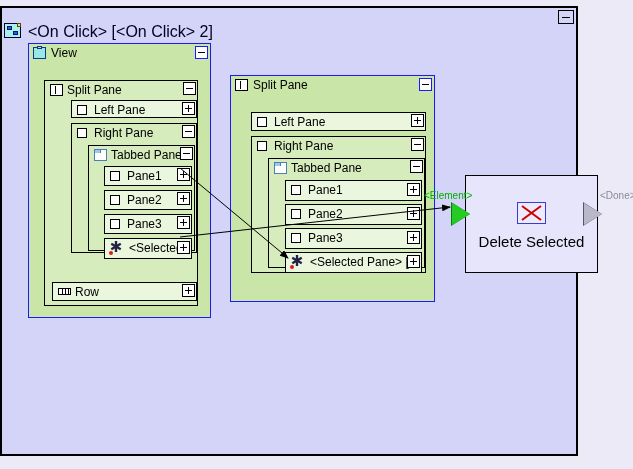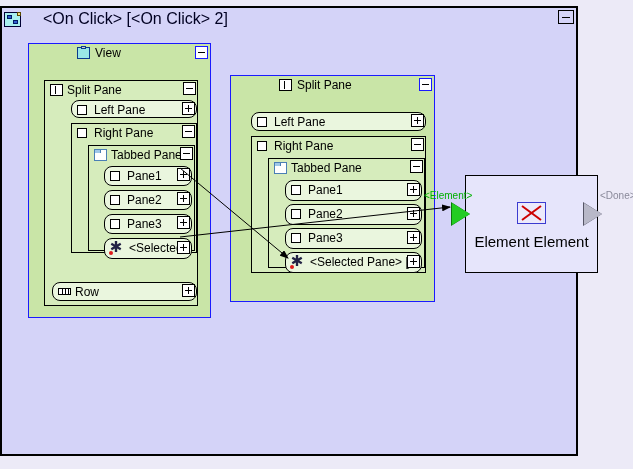--- a/index.html
+++ b/index.html
@@ -44,24 +44,23 @@
     top: 6px;
     width: 8px;
     height: 1px;
     background: #000;
   }
 
   
   .titlebar {
     position: absolute;
     left: 4px;
-    top: 10px;
+    top: 23px;
     display: flex;
-    align-items: center;
-    gap: 22px;
+    gap: 7px;
     z-index: 40;
   }
   .title-icon {
     position: relative;
     width: 17px;
     height: 15px;
     background: #a9f0ef;
     border: 1px solid #000033;
     box-sizing: border-box;
   }
@@ -91,21 +90,20 @@
     letter-spacing: 0px;
   }
 
   
   .pattern {
     position: absolute;
     background: #c9e5a7;
     border: 1px solid #1a1aff;
     box-sizing: border-box;
     z-index: 5;
-    padding-left: 44px;
   }
   .pattern-lhs { left: 28px; top: 43px; width: 183px; height: 275px; }
   .pattern-rhs { left: 230px; top: 75px; width: 205px; height: 227px; }
 
   .panel-header {
     position: relative;
     height: 17px;
     display: flex;
     align-items: center;
     padding-left: 4px;
@@ -117,21 +115,21 @@
     white-space: nowrap;
   }
 
   
   .node {
     position: absolute;
     background: #d6ecbc;
     border: 1px solid #000000;
     box-sizing: border-box;
   }
-  .node.leaf { background: #eaf6de; border-radius: 8px; }
+  .node.leaf { background: #eaf6de; }
   .node-label {
     position: absolute;
     left: 22px;
     top: 2px;
     font-size: 12px;
     color: #000000;
     white-space: nowrap;
     overflow: hidden;
   }
 
@@ -475,21 +473,21 @@
   <div class="port port-in"></div>
   <div class="port-label in">&lt;Element&gt;</div>
 
   <div class="action-box">
     <div class="action-icon">
       <svg width="27" height="20" viewBox="0 0 27 20">
         <line x1="4" y1="3" x2="23" y2="17" stroke="#cc0000" stroke-width="2"></line>
         <line x1="23" y1="3" x2="4" y2="17" stroke="#cc0000" stroke-width="2"></line>
       </svg>
     </div>
-    <div class="action-label">Element Element</div>
+    <div class="action-label">Delete Selected</div>
   </div>
 
   <div class="port-out-outline"></div>
   <div class="port port-out"></div>
   <div class="port-label out">&lt;Done&gt;</div>
 
   <svg class="connectors">
     <defs>
       <marker id="arrowhead" markerWidth="9" markerHeight="7" refX="8" refY="3.5" orient="auto">
         <polygon points="0 0, 9 3.5, 0 7" fill="#000000"></polygon>

